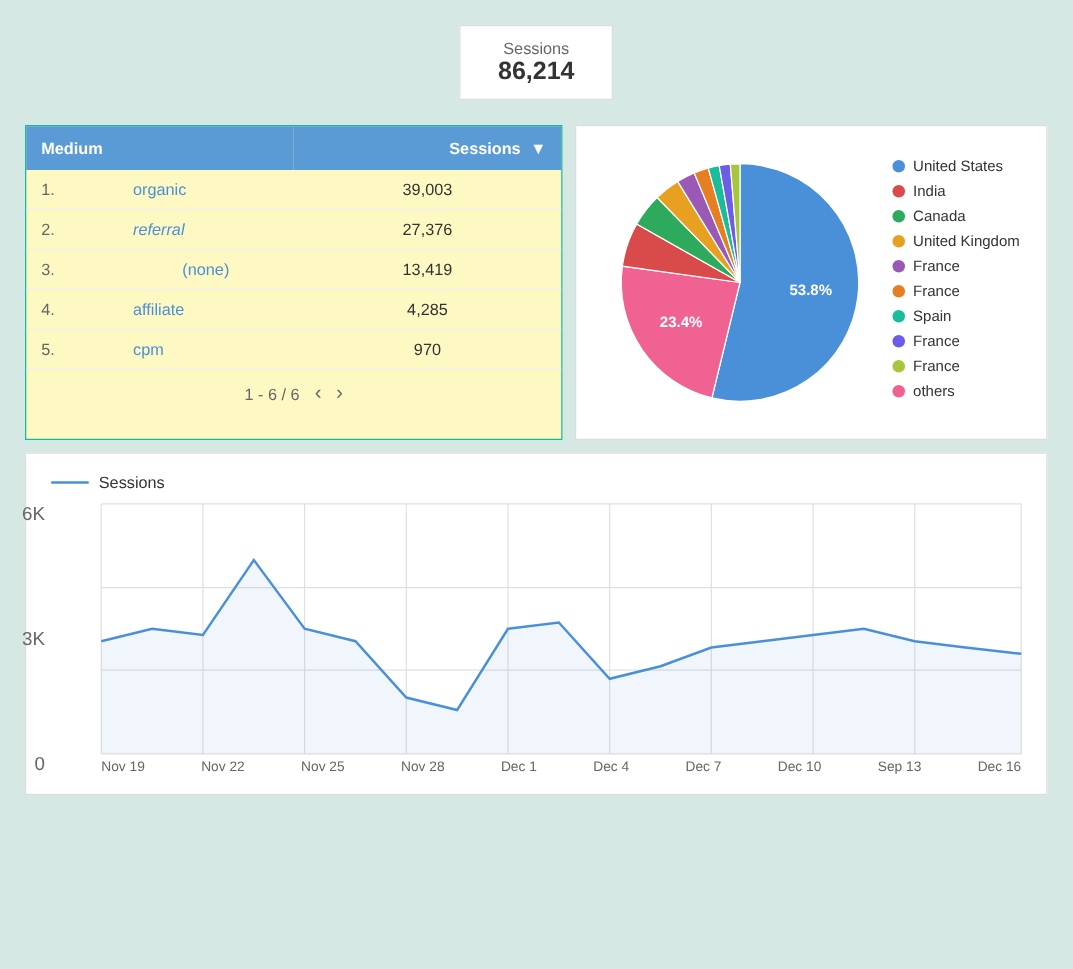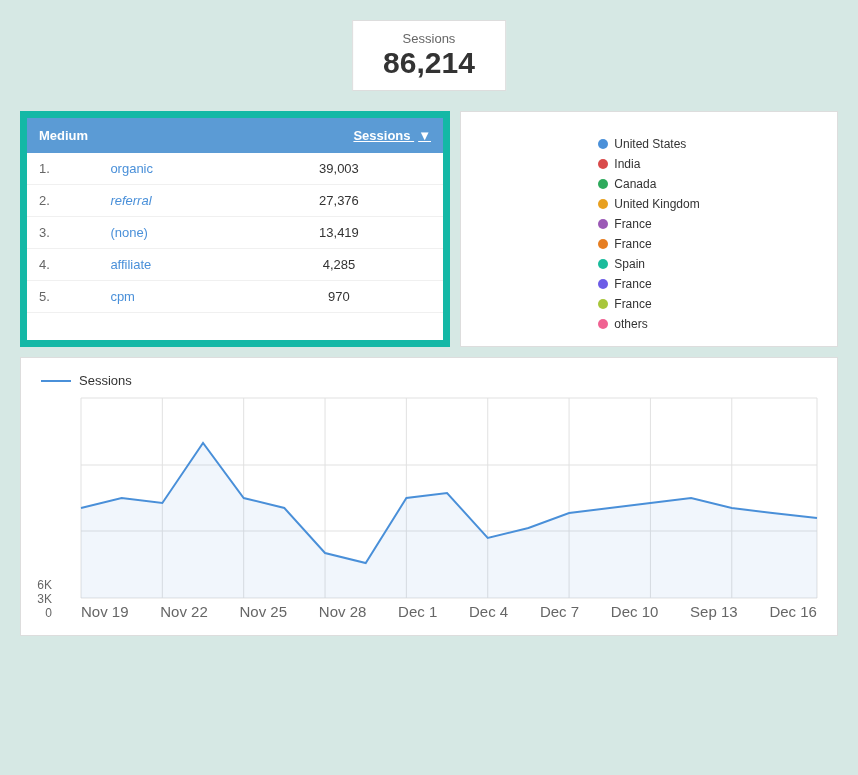--- a/index.html
+++ b/index.html
@@ -23,53 +23,52 @@
       margin: 0 auto 20px auto;
       position: relative;
       left: 50%;
       transform: translateX(-50%);
     }
     .sessions-label {
       font-size: 13px;
       color: #666;
     }
     .sessions-value {
-      font-size: 30px;
+      font-size: 20px;
       font-weight: bold;
       color: #333;
     }
 
     
     .top-row {
       display: flex;
       gap: 10px;
       margin-bottom: 10px;
     }
 
     
     .table-section {
-      background: #ffffff;
-      border: 7px solid #14b8a6;
+      background: #fef9c3;
+      border: 1px solid #14b8a6;
       flex: 0 0 430px;
       padding: 0;
     }
     .data-table {
       width: 100%;
       border-collapse: collapse;
     }
     .data-table thead tr th {
       background: #5b9bd5;
       color: white;
       padding: 10px 12px;
       text-align: left;
       font-weight: bold;
     }
     .data-table thead tr th.sessions-col {
       text-align: right;
-      text-decoration: underline;
     }
     .sort-arrow {
       margin-left: 4px;
     }
     .data-table tbody tr td {
       padding: 8px 12px;
       border-bottom: 1px solid #f0f0f0;
       color: #333;
     }
     .data-table tbody tr td.num-col {
@@ -153,38 +152,37 @@
       height: 200px;
       margin-left: 40px;
     }
     .y-axis-labels {
       position: absolute;
       left: -40px;
       top: 0;
       height: 100%;
       display: flex;
       flex-direction: column;
-      justify-content: flex-end;
-      font-size: 12px;
+      justify-content: space-between;
+      font-size: 15px;
       color: #666;
       text-align: right;
       width: 35px;
-      margin-left: 16px;
     }
     .chart-svg {
       width: 100%;
       height: 100%;
       overflow: visible;
     }
     .x-axis-labels {
       display: flex;
       justify-content: space-between;
       margin-left: 40px;
       margin-top: 5px;
-      font-size: 15px;
+      font-size: 11px;
       color: #666;
     }
   </style>
 </head>
 <body>
 
 
 
 
 <div class="sessions-header">
@@ -209,38 +207,60 @@
     <td style="color:#4a90d9;">organic</td>
     <td class="sessions-val">39,003</td>
   </tr>
           <tr>
     <td class="num-col">2.</td>
     <td style="color:#4a90d9;font-style:italic;">referral</td>
     <td class="sessions-val">27,376</td>
   </tr>
           <tr>
     <td class="num-col">3.</td>
-    <td style="color:#4a90d9;">(none)</td>
+    <td style="color:#4a90d9;text-align:center;">(none)</td>
     <td class="sessions-val">13,419</td>
   </tr>
           <tr>
     <td class="num-col">4.</td>
     <td style="color:#4a90d9;">affiliate</td>
     <td class="sessions-val">4,285</td>
   </tr>
           <tr>
     <td class="num-col">5.</td>
     <td style="color:#4a90d9;">cpm</td>
     <td class="sessions-val">970</td>
   </tr>
         </tbody>
     </table>
+    <div class="table-pagination">
+      <span>1 - 6 / 6</span>
+      <span class="pagination-arrow">‹</span>
+      <span class="pagination-arrow">›</span>
+    </div>
   </div>
 
   <div class="pie-section">
+    <div class="pie-chart-container">
+
+      <svg style="position:absolute;top:0;left:0;" viewBox="0 0 220 220" width="220" height="220" id="pie-accurate">
+      <path d="M 110 110 L 87.5325952827462 202.30501462689404 A 95 95 0 1 0 110 15 Z" fill="#4a90d9" stroke="white" stroke-width="1"></path>
+          <text x="166.5943084604794" y="116.78853812540757" text-anchor="middle" dominant-baseline="middle" fill="white" font-size="12" font-weight="bold">53.8%</text>
+          <path d="M 110 110 L 15.906164558818134 96.90992238495946 A 95 95 0 0 0 87.5325952827462 202.30501462689404 Z" fill="#f06292" stroke="white" stroke-width="1"></path>
+          <text x="62.85640726634998" y="142.03875253757144" text-anchor="middle" dominant-baseline="middle" fill="white" font-size="12" font-weight="bold">23.4%</text>
+          <path d="M 110 110 L 27.332543306395053 63.19090255291232 A 95 95 0 0 0 15.906164558818134 96.90992238495946 Z" fill="#d94a4a" stroke="white" stroke-width="1"></path>
+          <path d="M 110 110 L 43.67428519562003 41.98603411292609 A 95 95 0 0 0 27.332543306395053 63.19090255291232 Z" fill="#2eaa5c" stroke="white" stroke-width="1"></path>
+          <path d="M 110 110 L 60.10841015367688 29.155524229504294 A 95 95 0 0 0 43.67428519562003 41.98603411292609 Z" fill="#e8a020" stroke="white" stroke-width="1"></path>
+          <path d="M 110 110 L 73.36952073364729 22.346089712339108 A 95 95 0 0 0 60.10841015367688 29.155524229504294 Z" fill="#9b59b6" stroke="white" stroke-width="1"></path>
+          <path d="M 110 110 L 84.6443110145643 18.446250562449094 A 95 95 0 0 0 73.36952073364729 22.346089712339108 Z" fill="#e67e22" stroke="white" stroke-width="1"></path>
+          <path d="M 110 110 L 93.3728093973487 16.466388219725502 A 95 95 0 0 0 84.6443110145643 18.446250562449094 Z" fill="#1abc9c" stroke="white" stroke-width="1"></path>
+          <path d="M 110 110 L 102.2488919010249 15.316736836767177 A 95 95 0 0 0 93.3728093973487 16.466388219725502 Z" fill="#6c5ce7" stroke="white" stroke-width="1"></path>
+          <path d="M 110 110 L 109.9999999999999 15 A 95 95 0 0 0 102.2488919010249 15.316736836767177 Z" fill="#a8c63b" stroke="white" stroke-width="1"></path>
+        </svg>
+    </div>
     <div class="pie-legend" id="pie-legend">
     <div class="legend-item">
     <span class="legend-dot" style="background:#4a90d9"></span>
     <span>United States</span>
   </div>
         <div class="legend-item">
     <span class="legend-dot" style="background:#d94a4a"></span>
     <span>India</span>
   </div>
         <div class="legend-item">

